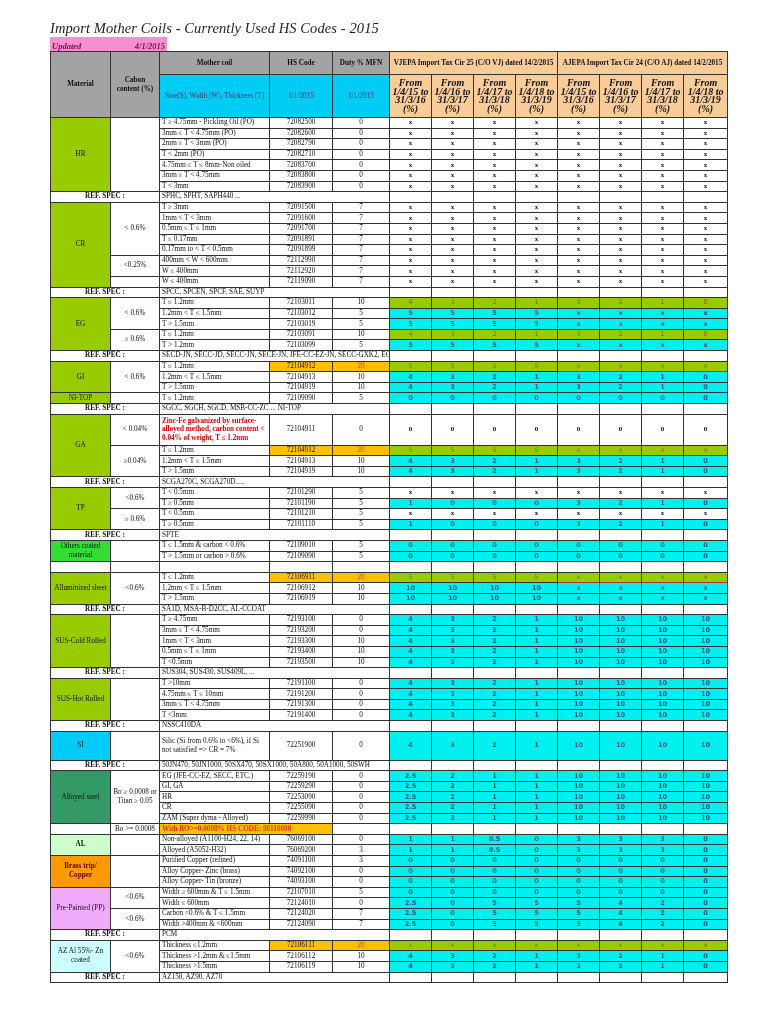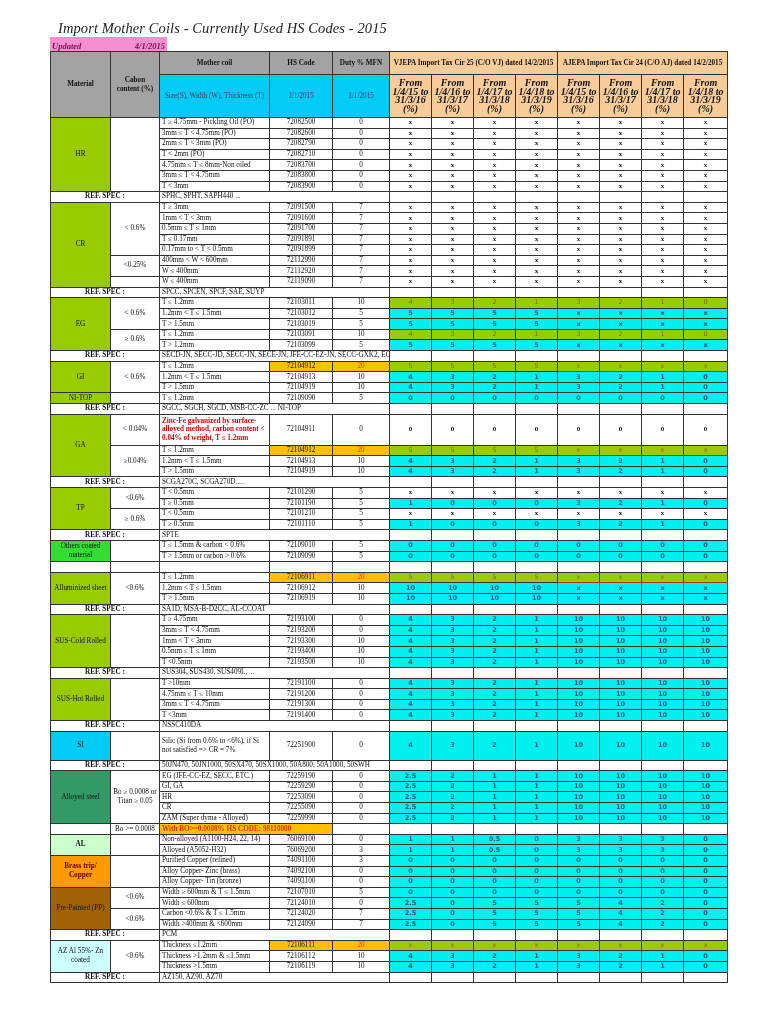--- a/index.html
+++ b/index.html
@@ -1,32 +1,32 @@
 <!DOCTYPE html>
 <html><head>
 <meta charset="utf-8">
 <style>
   html,body{margin:0;padding:0;background:#fff;}
   body{width:768px;height:1024px;position:relative;overflow:hidden;font-family:"Liberation Serif","DejaVu Serif",serif;}
-  .title{position:absolute;left:58px;top:20px;font-size:14.5px;font-style:italic;color:#222;letter-spacing:0.1px;}
+  .title{position:absolute;left:50px;top:20px;font-size:14.5px;font-style:italic;color:#222;letter-spacing:0.1px;}
   .updated{position:absolute;left:50px;top:37px;width:117px;height:12px;background:#f58fd0;font-size:8.5px;font-style:italic;font-weight:bold;color:#7a1050;display:flex;justify-content:space-between;align-items:center;padding:9px 2px;box-sizing:border-box;}
   table.grid{position:absolute;left:50px;top:51px;border-collapse:collapse;table-layout:fixed;width:677px;font-size:7.2px;}
   table.grid td{border:1px solid #333;padding:0 2px;height:9.6px;line-height:9px;overflow:hidden;white-space:nowrap;text-align:center;color:#111;}
   td.left{text-align:left !important;}
   .h-grey{background:#a3a3a3;font-weight:bold;}
   .h-cyan{background:#00ccf5;color:#553366 !important;}
   .h-tan{background:#f8cc99;font-weight:bold;white-space:normal !important;line-height:9px !important;}
   .h-tan-i{background:#f8cc99;font-style:italic;font-weight:bold;white-space:normal !important;line-height:8.5px !important;font-size:10px;}
   .mat-green{background:#99cc00;color:#111;}
   .mat-bright{background:#33dd33;}
   .mat-cyan{background:#00ccf5;}
   .mat-dark{background:#339966;color:#111;}
   .mat-lightgreen{background:#ccffcc;font-weight:bold;}
   .mat-orange{background:#ff9900;font-weight:bold;color:#660000 !important;}
-  .mat-teal{background:#a16207;}
+  .mat-teal{background:#f0abfc;}
   .mat-azcyan{background:#ccffff;}
   .c-cy{background:#00f0f0;color:#225577 !important;font-weight:bold;font-family:"DejaVu Sans",sans-serif;font-size:6.5px;}
   .c-gr{background:#99cc00;color:#886600 !important;font-family:"DejaVu Sans",sans-serif;font-size:6.5px;}
   .c-grx{background:#99cc00;color:#886600 !important;font-family:"DejaVu Sans",sans-serif;font-size:6.5px;border-top:1.5px solid #b03030 !important;border-bottom:1.5px solid #b03030 !important;}
   .c-w{background:#fff;font-weight:bold;font-size:7px;}
   .hs-org{background:#ffc000;}
   .duty-red{color:#e64000 !important;background:#ffc000;}
   .red-text{color:#e00000 !important;font-weight:bold;white-space:normal !important;line-height:8.5px !important;text-align:left !important;}
   .warn{background:#ffc000;color:#e03000 !important;font-weight:bold;text-align:left !important;}
   .ref{font-weight:bold;}

